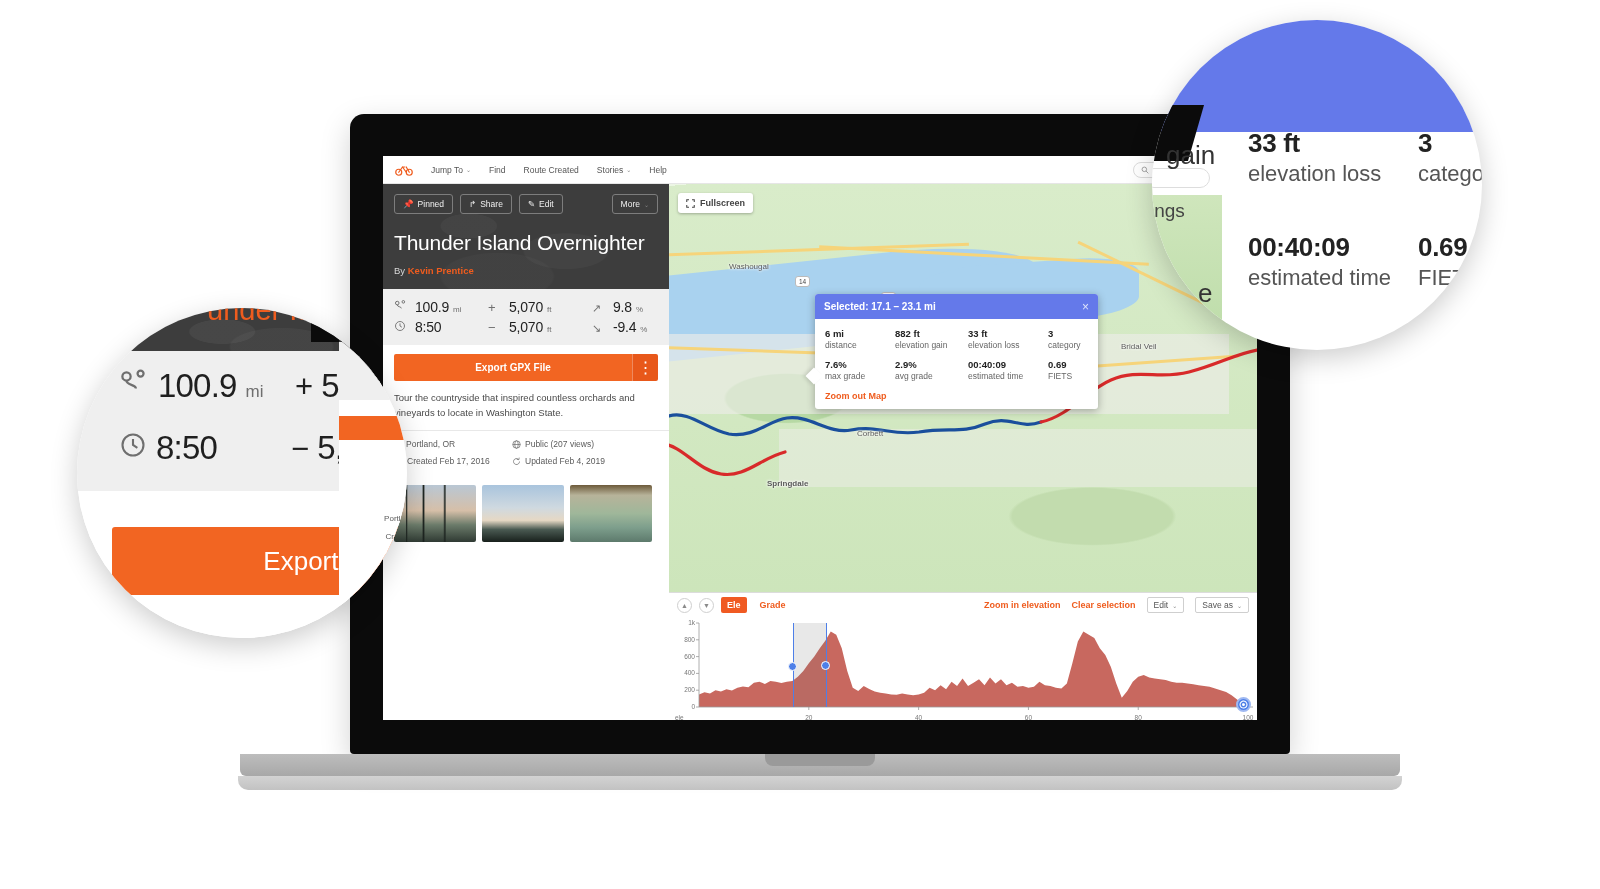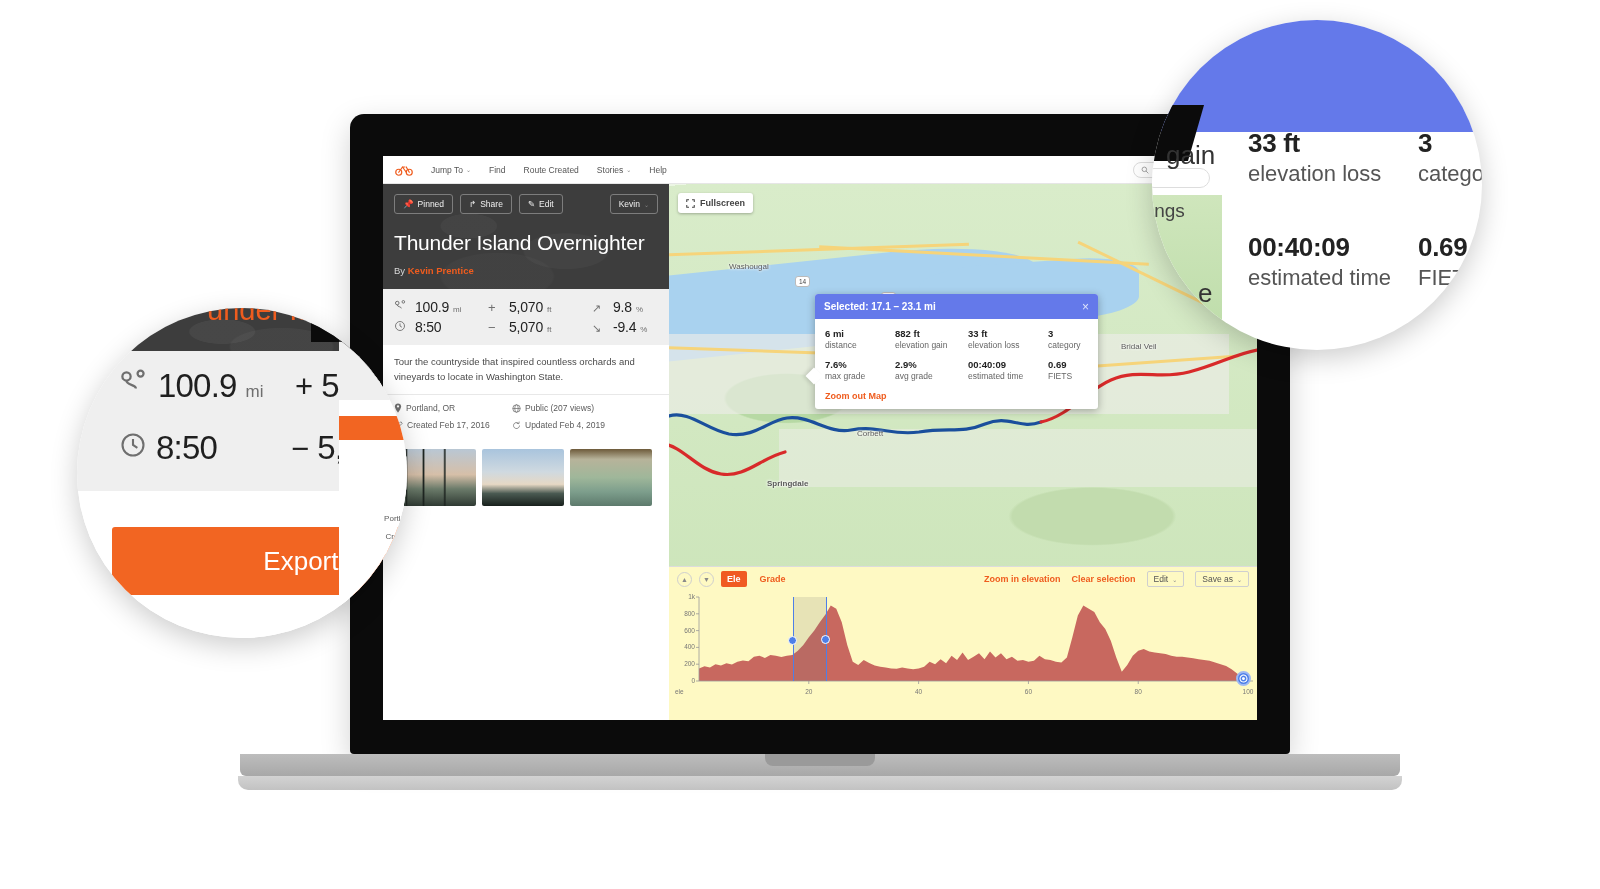--- a/index.html
+++ b/index.html
@@ -190,22 +190,22 @@
   .plab { font-size:8.5px; color:#666; margin-top:1px; }
   .prow2 { margin-top:9px; }
   .zoom-out { color:#ef5c1e; font-size:9px; margin-top:10px; font-weight:700; }
   .popup-tail {
     position:absolute; left:-7px; top:76px; width:12px; height:12px;
     background:#fff; transform:rotate(45deg); box-shadow:-2px 2px 4px rgba(0,0,0,.12);
   }
 
   
   .chart-wrap {
-    position:absolute; left:0; right:0; bottom:0; height:154px;
-    background:#fef9c3; border-top:1px solid #dcdcdc;
+    position:absolute; left:0; right:0; bottom:0; height:128px;
+    background:#ffffff; border-top:1px solid #dcdcdc;
   }
   .chart-bar { height:24px; display:flex; align-items:center; padding:0 8px; gap:7px; }
   .rbtn {
     width:15px; height:15px; border-radius:50%; border:1px solid #cfcfcf;
     display:flex; align-items:center; justify-content:center; font-size:7px; color:#8a8a8a;
   }
   .tog { font-size:9px; font-weight:700; padding:3px 6px; border-radius:2px; }
   .tog.on { background:#f05a22; color:#fff; }
   .tog.off { color:#ef5c1e; }
   .chart-actions { margin-left:auto; display:flex; align-items:center; gap:11px; }
@@ -349,21 +349,21 @@
               </span>
               <span class="hbtn">
                 <span>↱</span>
                 <span>Share</span>
               </span>
               <span class="hbtn">
                 <span>✎</span>
                 <span>Edit</span>
               </span>
               <span class="hbtn more">
-                <span>Kevin</span>
+                <span>More</span>
                 <span class="caret">⌄</span>
               </span>
             </div>
             <div class="route-title">Thunder Island Overnighter</div>
             <div class="byline">
               <span>By</span>
               <a>Kevin Prentice</a>
             </div>
           </div>
 
@@ -407,20 +407,24 @@
                 <span class="unit">ft</span>
               </span>
               <span class="stat s3">
                 <span class="ico" style="font-size:11px;">↘</span>
                 <span class="val">-9.4</span>
                 <span class="unit">%</span>
               </span>
             </div>
           </div>
 
+          <div class="export-row">
+            <div class="export-btn">Export GPX File</div>
+            <div class="export-kebab">⋮</div>
+          </div>
 
           <div class="desc">Tour the countryside that inspired countless orchards and vineyards to locate in Washington State.</div>
 
           <div class="meta">
             <div class="meta-row">
               <span class="meta-item first">
                 <svg width="8" height="10" viewBox="0 0 10 13">
                   <path d="M5 0.6C2.6 .6 1 2.3 1 4.4 1 7.2 5 12.4 5 12.4S9 7.2 9 4.4C9 2.3 7.4 .6 5 .6z" fill="#6f6f6f"></path>
                   <circle cx="5" cy="4.4" r="1.5" fill="#fff"></circle>
                 </svg>

